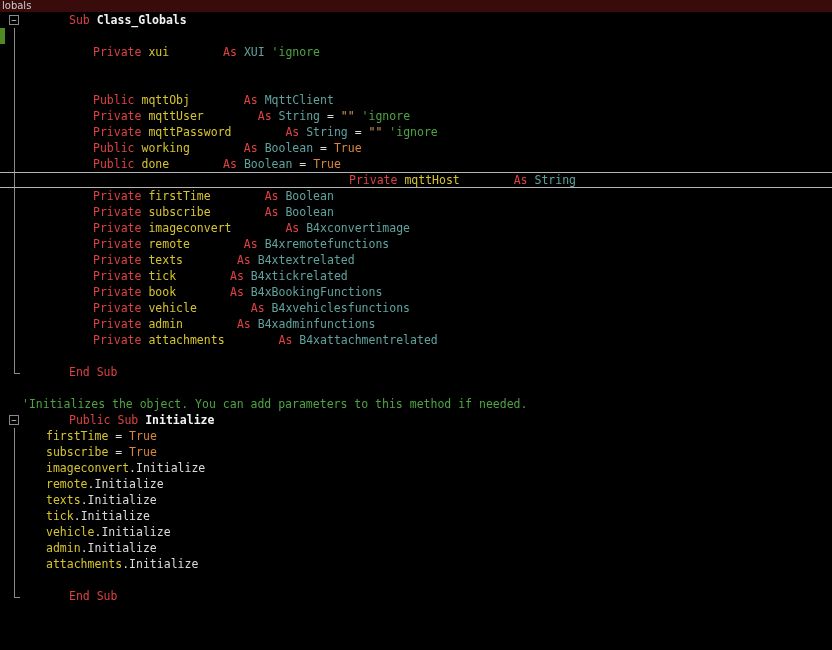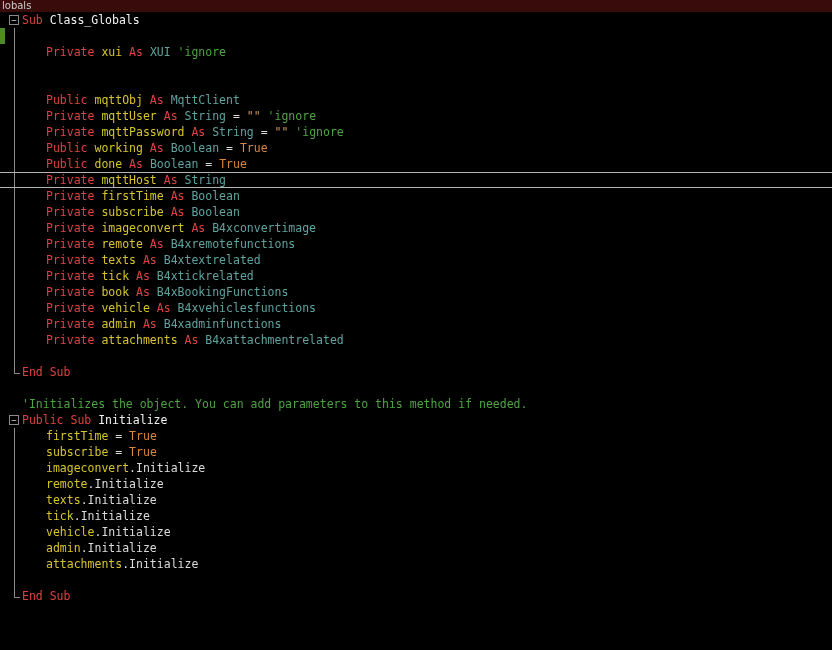--- a/index.html
+++ b/index.html
@@ -18,20 +18,21 @@
   .code { position:relative; width:100%; }
 
   .line {
     display:flex; height:16px; line-height:16px;
     font-size:11.5px; white-space:pre; width:100%;
   }
   .line.current {
     border-top:1px solid var(--currentline,#b5b5b5);
     border-bottom:1px solid var(--currentline,#b5b5b5);
     line-height:14px;
+    text-align:center;
   }
 
   .gutter { flex:0 0 22px; width:22px; position:relative; height:100%; }
   .gutter.guide::before {
     content:""; position:absolute; left:14px; top:0; bottom:0;
     border-left:1px solid var(--guide,#8a8a8a);
   }
   .gutter.end::before {
     content:""; position:absolute; left:14px; top:0; height:9px; width:5px;
     border-left:1px solid var(--guide,#8a8a8a);
@@ -44,28 +45,28 @@
     background:var(--bg,#000);
   }
   .marker {
     position:absolute; left:0; top:0; width:5px; height:16px;
     background:var(--marker,#4f8a26);
   }
 
   .content { flex:1 1 auto; }
   .ind1 { padding-left:24px; }
 
-  .tk-kw  { color:var(--kw,#dd4242); }
+  .tk-kw  { color:var(--kw,#dd4242);margin-left:47px; }
   .tk-id  { color:var(--id,#d6c42e); }
   .tk-type{ color:var(--type,#5fa3a0); }
   .tk-cmt { color:var(--cmt,#4ea342);margin-top:16px; }
   .tk-str { color:var(--str,#d79a52); }
   .tk-val { color:var(--val,#d8873c); }
   .tk-txt { color:var(--txt,#dcdcdc); }
-  .tk-sub { color:var(--sub,#f2f2f2); font-weight:normal; }
+  .tk-sub { color:var(--sub,#f2f2f2); font-weight:bold; }
 </style>
 </head>
 <body>
 
 <div class="titlebar">
   <span>lobals</span>
 </div>
 
 <div class="code">
     <div class="line"><span class="gutter fold"><span class="foldbox">−</span></span><span class="content"><span class="tk-kw">Sub </span><span class="tk-sub">Class_Globals</span></span></div>

